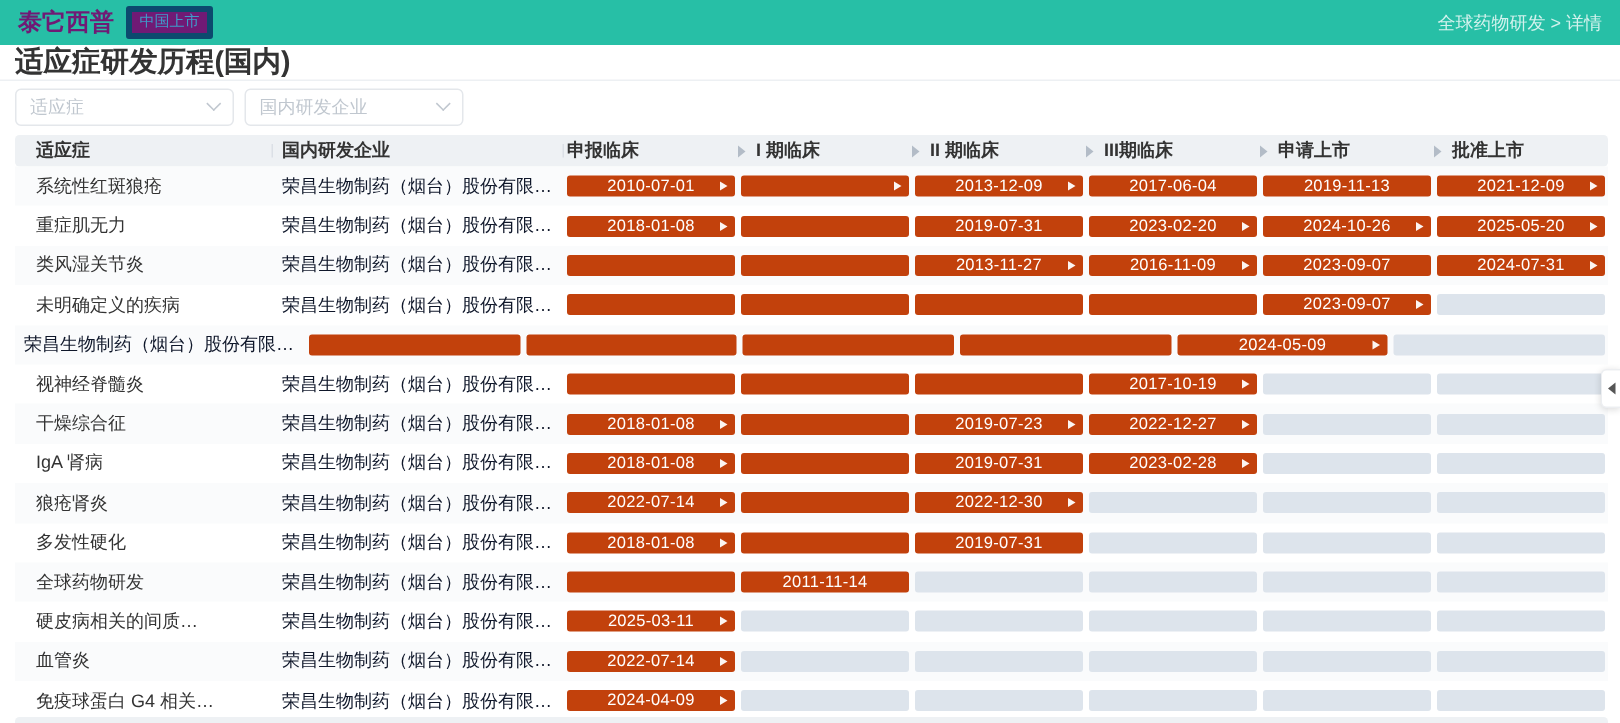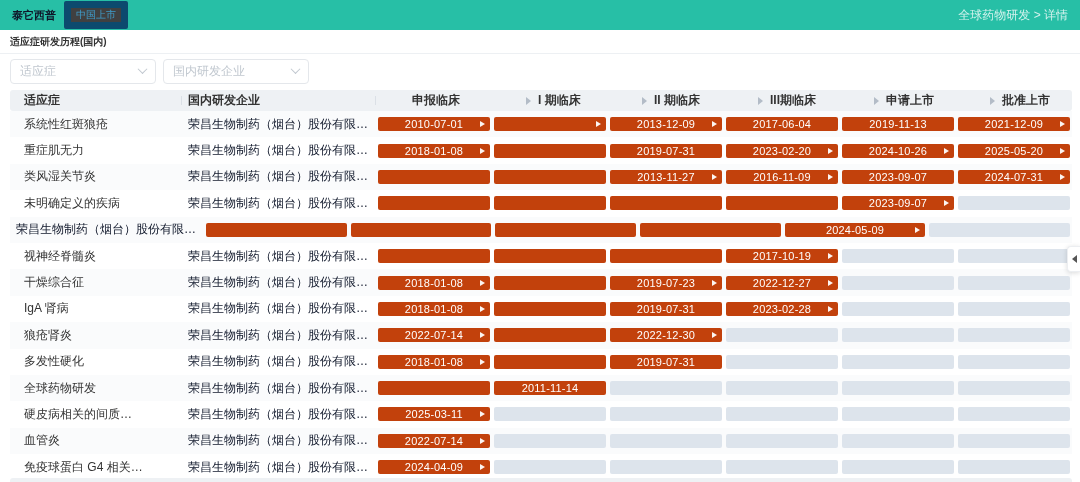--- a/index.html
+++ b/index.html
@@ -7,29 +7,29 @@
   body {
     font-family: "Liberation Sans", "DejaVu Sans", sans-serif;
     background:#fff; color:#333; position:relative;
   }
   
   .topbar {
     height:30px; background:#27BFA6; display:flex; align-items:center;
     justify-content:space-between; padding:0 12px;
   }
   .topbar-left { display:flex; align-items:center; }
-  .drug-name { color:#0f172a; font-weight:bold; font-size:11px; }
+  .drug-name { color:#701a75; font-weight:bold; font-size:16px; }
   .listing-tag {
     margin-left:8px; font-size:10px; line-height:14px; padding:0 5px;
-    background:#404040; color:#3f9cca; border:7px solid #0c4a6e; border-radius:2px;
+    background:#701a75; color:#3f9cca; border:4px solid #0c4a6e; border-radius:2px;
   }
   .breadcrumb { font-size:12px; color:rgba(255,255,255,0.8); cursor:pointer; }
   
   .section-title {
-    height:24px; line-height:24px; padding:0 10px; font-size:10px; font-weight:bold;
+    height:24px; line-height:24px; padding:0 10px; font-size:19px; font-weight:bold;
     color:#333; border-bottom:1px solid #edf0f3;
   }
   
   .filters { display:flex; gap:7px; padding:5px 10px 6px; }
   .select {
     width:146px; height:25px; border:1px solid #e4e7eb; border-radius:4px;
     display:flex; align-items:center; justify-content:space-between;
     padding:0 9px; font-size:12px; color:#c0c7cf; background:#fff; cursor:pointer;
   }
   .chevron {
@@ -42,21 +42,21 @@
     height:21px; background:#eef1f4; border-radius:3px; display:flex; align-items:center;
     font-size:12px; font-weight:bold; color:#333;
   }
   .th { position:relative; display:flex; align-items:center; }
   .th-indication { width:172px; padding-left:14px; }
   .th-company   { width:194px; padding-left:6px; }
   .th-indication::after, .th-company::after {
     content:''; position:absolute; right:0; top:4px; bottom:4px; width:1px; background:#dbe0e6;
   }
   .stage-heads { flex:1; display:flex; }
-  .stage-th { flex:1; display:flex; align-items:center; gap:7px; padding-left:2px;margin-left:34px; }
+  .stage-th { flex:1; display:flex; align-items:center; gap:7px; padding-left:2px; }
   .tri {
     width:0; height:0; border-left:5px solid #b3bcc7;
     border-top:4px solid transparent; border-bottom:4px solid transparent;
     margin-left:-2px;
   }
   .rows { }
   .row { height:26.4px; display:flex; align-items:center; font-size:12px; }
   .row:nth-child(odd) { background:#fafbfc; }
   .cell-indication { width:172px; padding-left:14px; color:#333;
     white-space:nowrap; overflow:hidden; text-overflow:ellipsis; }

